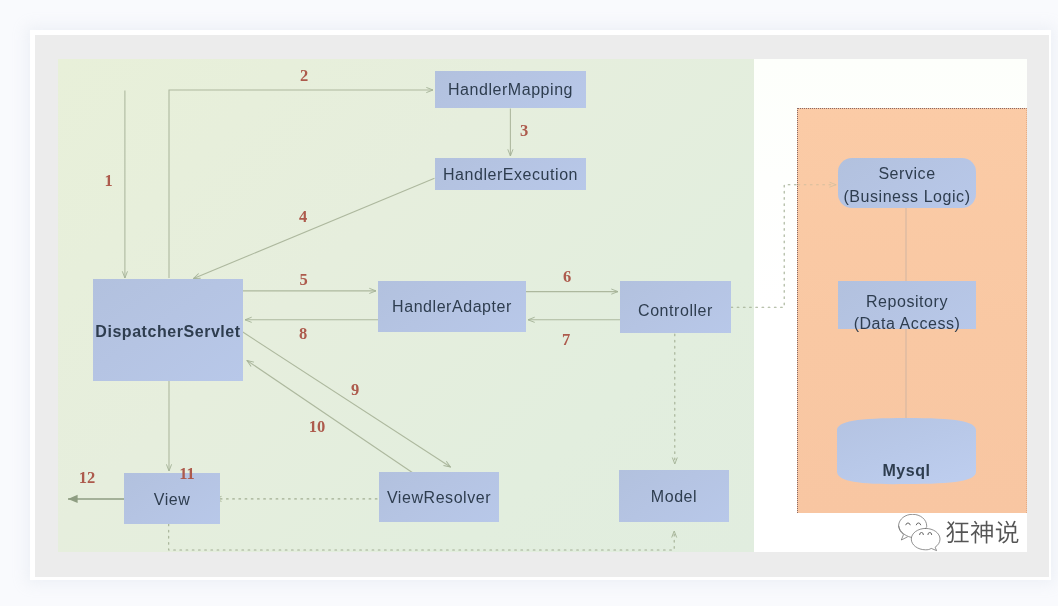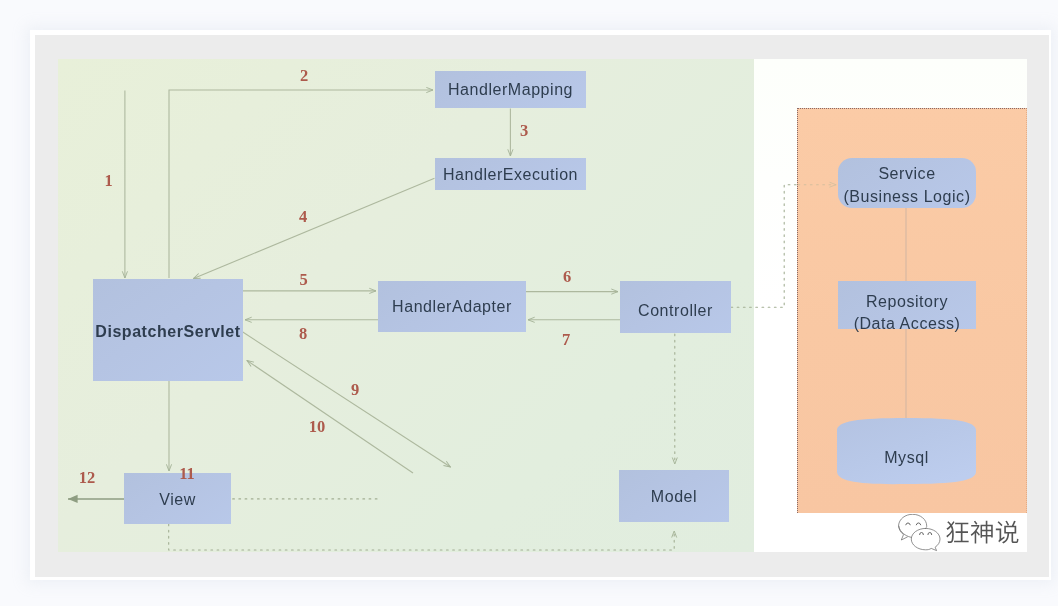--- a/index.html
+++ b/index.html
@@ -98,22 +98,25 @@
       </div>
       <div class="nodebox bluebox" style="left:400px;top:123px;width:151px;height:32px;padding-top:2px;box-sizing:border-box;">
         <span>HandlerExecution</span>
       </div>
       <div class="nodebox bluebox" style="left:343px;top:246px;width:148px;height:51px;padding-top:2px;box-sizing:border-box;">
         <span>HandlerAdapter</span>
       </div>
       <div class="nodebox bluebox" style="left:585px;top:246px;width:111px;height:52px;padding-top:8px;box-sizing:border-box;">
         <span>Controller</span>
       </div>
-      <div class="nodebox bluebox" style="left:89px;top:438px;width:107px;height:51px;padding-top:4px;box-sizing:border-box;">
+      <div class="nodebox bluebox" style="left:89px;top:438px;width:96px;height:51px;padding-top:4px;box-sizing:border-box;">
         <span>View</span>
+      </div>
+      <div class="nodebox bluebox" style="left:344px;top:437px;width:120px;height:50px;padding-top:2px;box-sizing:border-box;">
+        <span>ViewResolver</span>
       </div>
       <div class="nodebox bluebox" style="left:584px;top:435px;width:110px;height:52px;padding-top:2px;box-sizing:border-box;">
         <span>Model</span>
       </div>
       <div class="nodebox bluebox" style="left:803px;top:123px;width:138px;height:50px;flex-direction:column;padding-top:5px;box-sizing:border-box;border-radius:14px;">
         <span>Service</span>
         <span>(Business Logic)</span>
       </div>
       <div class="nodebox bluebox" style="left:803px;top:246px;width:138px;height:48px;flex-direction:column;padding-top:16px;box-sizing:border-box;">
         <span>Repository</span>
@@ -123,21 +126,21 @@
         <svg width="139" height="67" viewBox="0 0 139 67" style="position:absolute;left:0;top:0;">
           <defs>
             <linearGradient id="cylg" x1="0" y1="0" x2="0.75" y2="1">
               <stop offset="0" stop-color="#b4c3e2"></stop>
                 <stop offset="0.5" stop-color="#b8c8e8"></stop>
               <stop offset="1" stop-color="#bdcdee"></stop>
             </linearGradient>
           </defs>
           <path d="M0,12.5 C0,3.2 20,0 69.5,0 C119,0 139,3.2 139,12.5 L139,53.5 C139,62.8 119,66 69.5,66 C20,67 0,62.8 0,53.5 Z" fill="url(#cylg)"></path>
         </svg>
-        <span style="position:relative;top:7px;">Mysql</span>
+        <span style="position:relative;top:20px;font-weight:bold;">Mysql</span>
       </div>
 
       <div class="numlbl" style="left:73.5px;top:146px;">1</div>
       <div class="numlbl" style="left:269px;top:41px;">2</div>
       <div class="numlbl" style="left:489px;top:95.5px;">3</div>
       <div class="numlbl" style="left:268px;top:182px;">4</div>
       <div class="numlbl" style="left:268.5px;top:244.5px;">5</div>
       <div class="numlbl" style="left:532px;top:242px;">6</div>
       <div class="numlbl" style="left:531px;top:305px;">7</div>
       <div class="numlbl" style="left:268px;top:299px;">8</div>

